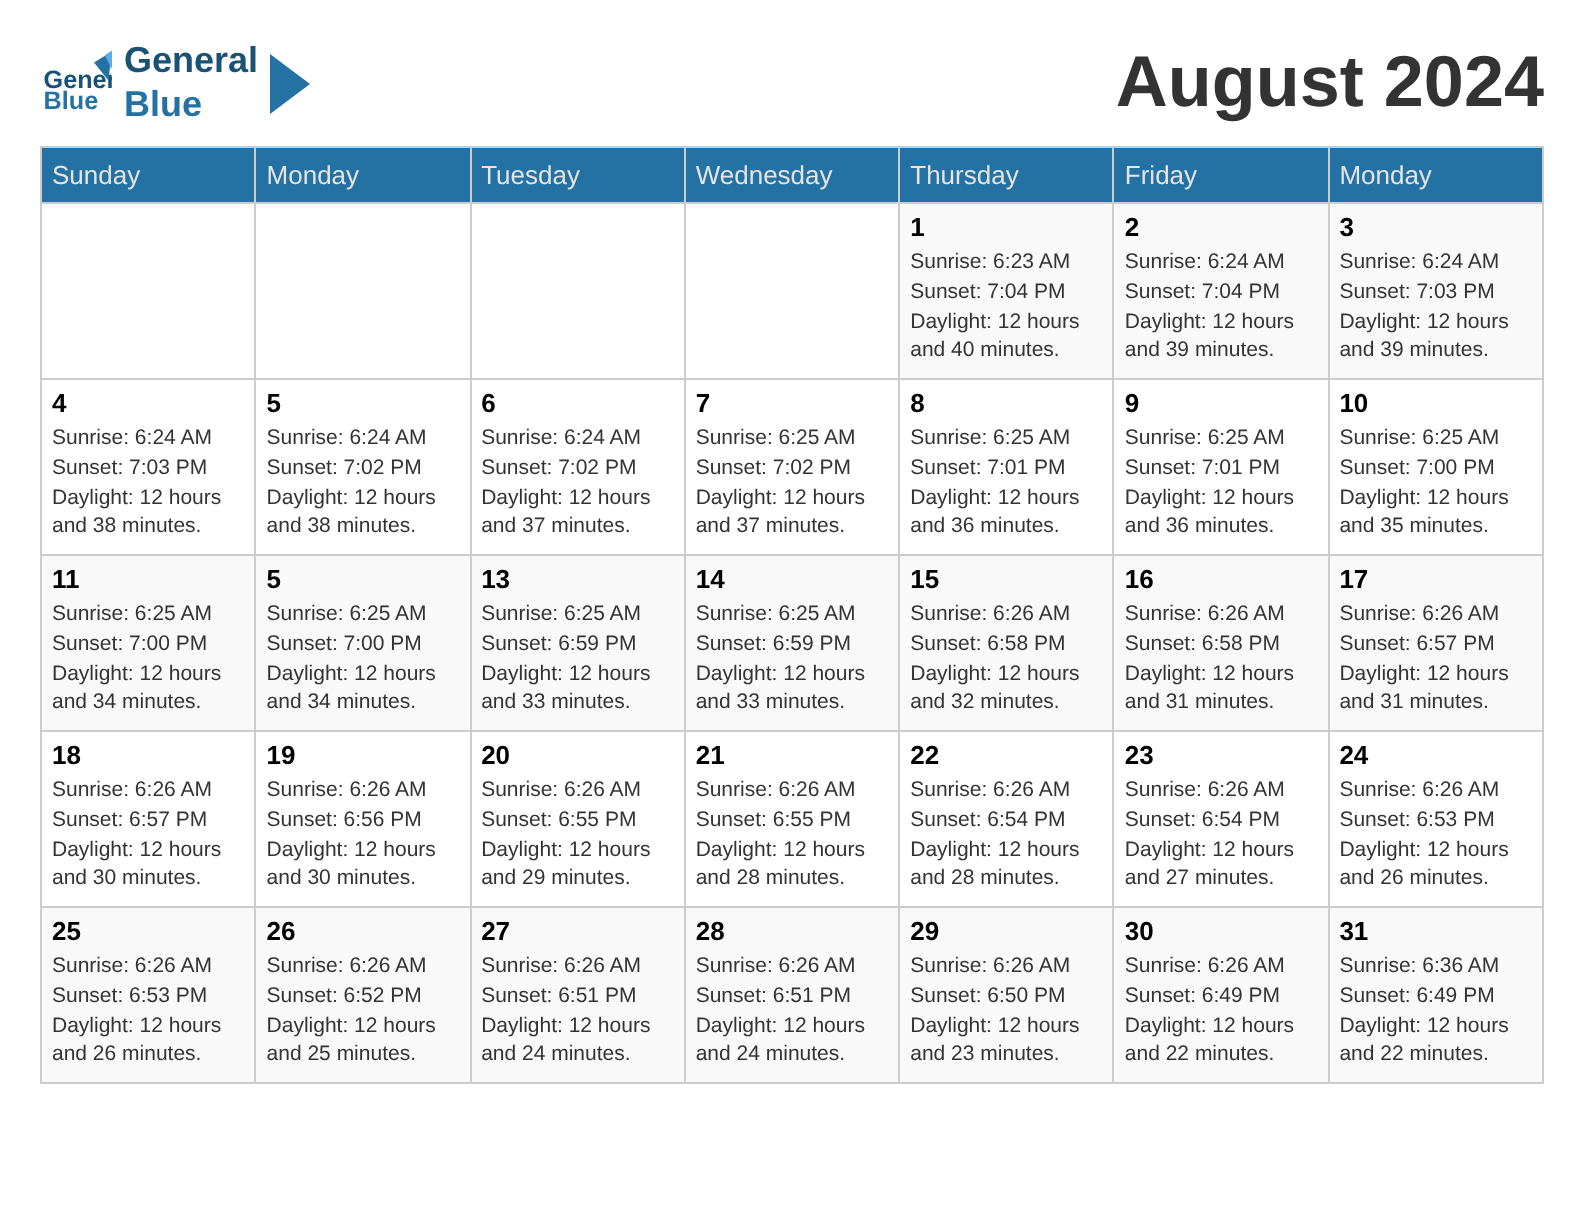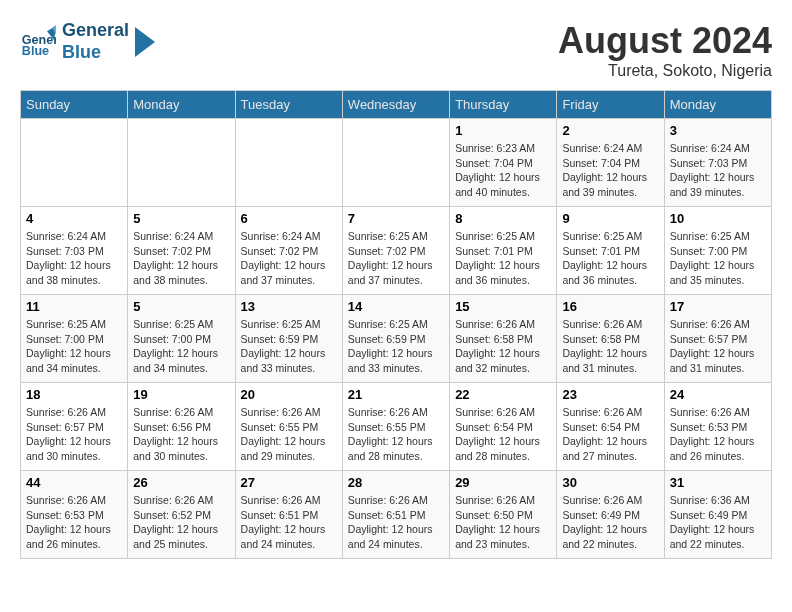--- a/index.html
+++ b/index.html
@@ -91,21 +91,20 @@
     <div style="display:flex;flex-direction:column;">
       <span style="font-size:18px;font-weight:bold;color:#1a5276;line-height:1.2;">General</span>
       <span style="font-size:18px;font-weight:bold;color:#2471a3;line-height:1.2;">Blue</span>
     </div>
     <svg width="20" height="30" viewBox="0 0 20 30">
       <polygon points="0,0 20,15 0,30" fill="#2471a3"></polygon>
     </svg>
   </div>
   <div class="title-block">
     <div class="month-year">August 2024</div>
-    <div class="location">Tureta, Sokoto, Nigeria</div>
   </div>
 </div>
 
 <table>
   <thead>
     <tr id="days-header-row">
         <th>Sunday</th>
         <th>Monday</th>
         <th>Tuesday</th>
         <th>Wednesday</th>
@@ -290,21 +289,21 @@
         <td>
           <div class="day-number">24</div>
           <div class="day-info" style="white-space: pre-line;">Sunrise: 6:26 AM
 Sunset: 6:53 PM
 Daylight: 12 hours
 and 26 minutes.</div>
         </td>
       </tr>
       <tr>
         <td>
-          <div class="day-number">44</div>
+          <div class="day-number">25</div>
           <div class="day-info" style="white-space: pre-line;">Sunrise: 6:26 AM
 Sunset: 6:53 PM
 Daylight: 12 hours
 and 26 minutes.</div>
         </td>
         <td>
           <div class="day-number">26</div>
           <div class="day-info" style="white-space: pre-line;">Sunrise: 6:26 AM
 Sunset: 6:52 PM
 Daylight: 12 hours

